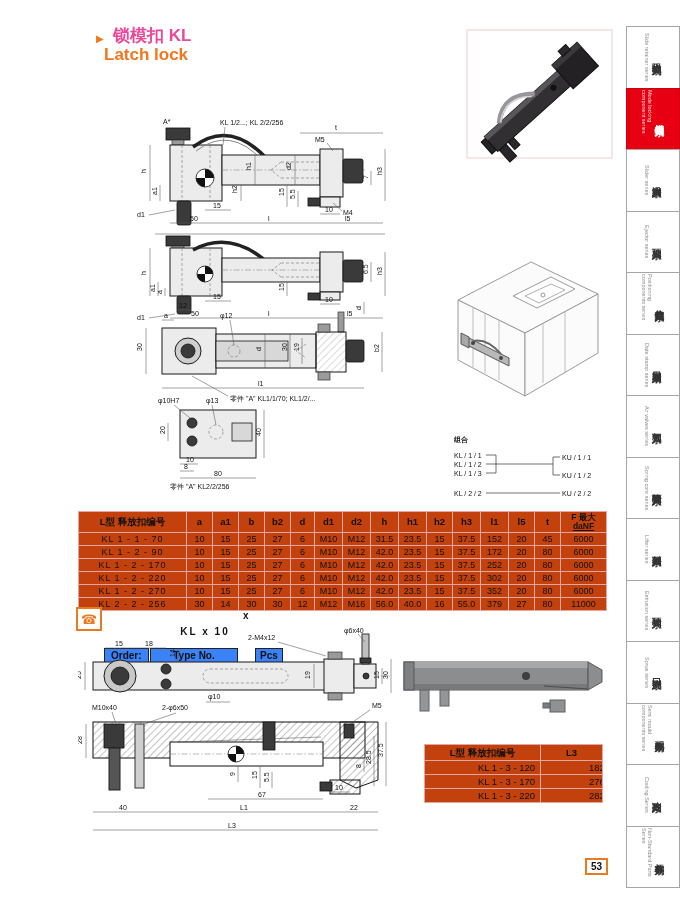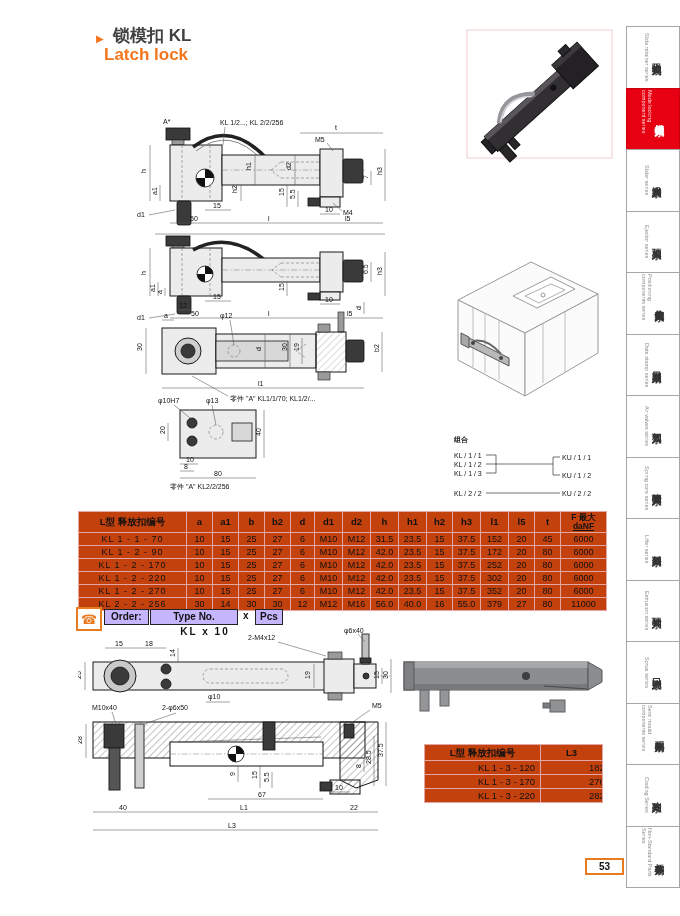--- a/index.html
+++ b/index.html
@@ -1,20 +1,20 @@
 <!DOCTYPE html>
 <html><head>
 <meta charset="utf-8">
 <style>
   html,body{margin:0;padding:0;background:#fff;}
   .page{position:relative;width:680px;height:916px;background:#fff;overflow:hidden;
         font-family:"Liberation Sans",sans-serif;color:#111;}
   
   .title-arrow{position:absolute;left:96px;top:33px;font-size:10px;color:#f3761d;}
-  .title-zh{position:absolute;left:113px;top:24px;font-size:17px;font-weight:bold;color:#404040;}
+  .title-zh{position:absolute;left:113px;top:24px;font-size:17px;font-weight:bold;color:#ec4899;}
   .title-en{position:absolute;left:104px;top:45px;font-size:17px;font-weight:bold;color:#f3761d;}
   
   .sidebar{position:absolute;right:0;top:27px;width:54px;}
   .stab{box-sizing:border-box;width:54px;height:62.5px;border:1px solid #a6a6a6;margin-top:-1px;
         background:#fff;display:flex;flex-direction:row;align-items:center;justify-content:center;gap:1px;overflow:hidden;}
   .stab .zh{writing-mode:vertical-rl;text-orientation:upright;font-size:9.5px;font-weight:bold;letter-spacing:0.5px;color:#333;}
   .stab .en{writing-mode:vertical-rl;font-size:5.5px;color:#8a8a8a;line-height:1;max-height:58px;}
   .stab.active{background:#e60012;border-color:#c9000f;}
   .stab.active .zh{color:#fff;}
   .stab.active .en{color:#ffd9d9;}
@@ -38,31 +38,31 @@
   table.spec th{font-weight:bold;height:20px;line-height:9.5px;font-size:9.5px;}
   table.spec td{height:12px;line-height:12px;}
   #mainTable{left:78px;top:511px;width:528px;}
   #mainTable td.pn{text-align:center;letter-spacing:1px;}
   #l3Table{left:424px;top:744px;width:178px;}
   #l3Table th{height:15px;}
   #l3Table td{height:13px;line-height:13px;font-size:9.5px;padding-left:48px;}
   
   .phone-box{position:absolute;left:76px;top:607px;width:22px;height:20px;border:2px solid #e87a20;
       display:flex;align-items:center;justify-content:center;color:#e87a20;font-size:13px;background:#fff;}
-  .obox{position:absolute;border:1px solid #222;font-size:10px;font-weight:bold;background:#c4b5fd;
-      text-align:center;line-height:14px;height:14px;}
+  .obox{position:absolute;border:1px solid #222;font-size:10px;font-weight:bold;background:#3b82f6;
+      text-align:center;line-height:14px;height:14px;margin-top:39px;}
   #orderLabel{left:104px;top:609px;padding:0 6px;}
   #typeNoBox{left:150px;top:609px;width:86px;}
   #orderX{position:absolute;left:243px;top:609px;font-size:10px;font-weight:bold;line-height:14px;}
   #pcsBox{left:255px;top:609px;padding:0 4px;}
   #orderExample{position:absolute;left:150px;top:626px;width:110px;text-align:center;
       font-size:10px;font-weight:bold;letter-spacing:2px;}
   
   .pagenum{position:absolute;left:585px;top:858px;border:2px solid #e87a20;font-size:10px;
-      font-weight:bold;padding:1px 12px;background:#fff;}
+      font-weight:bold;padding:1px 4px;background:#fff;}
 </style>
 </head>
 <body>
 
 <div class="page">
 
   <span class="title-arrow">▶</span>
   <div class="title-zh">锁模扣 KL</div>
   <div class="title-en">Latch lock</div>
 

